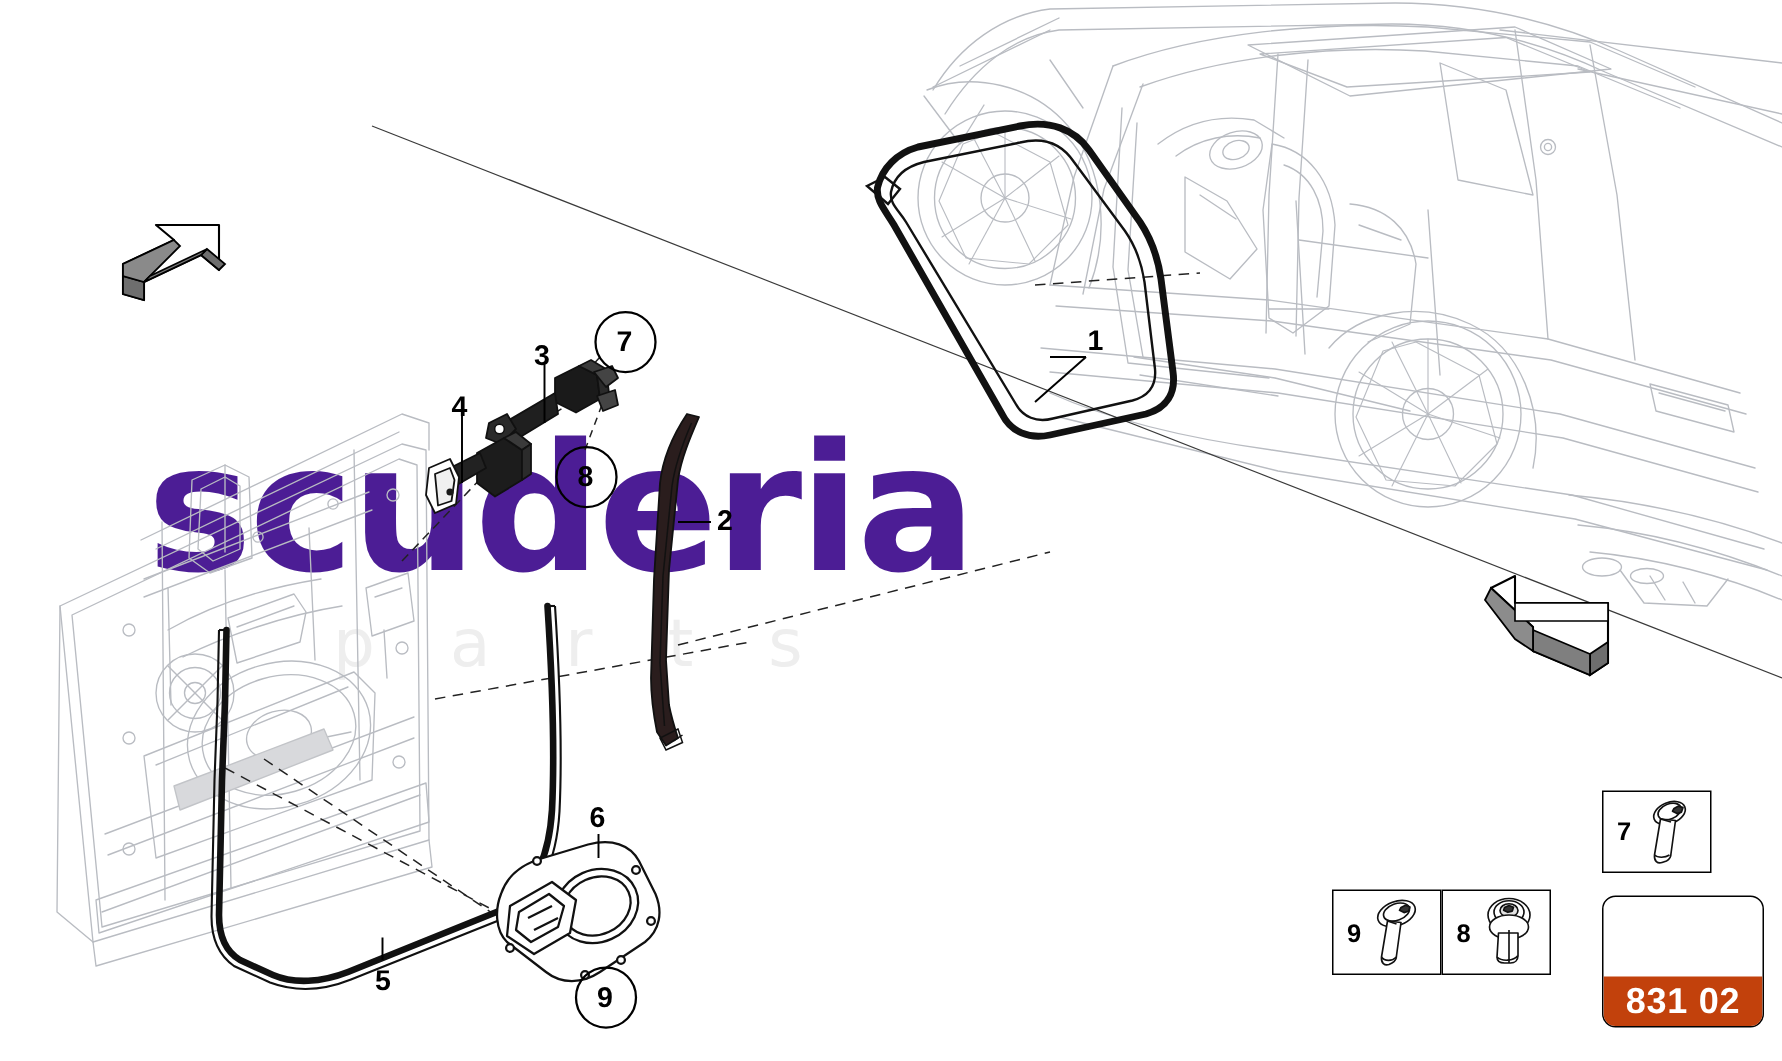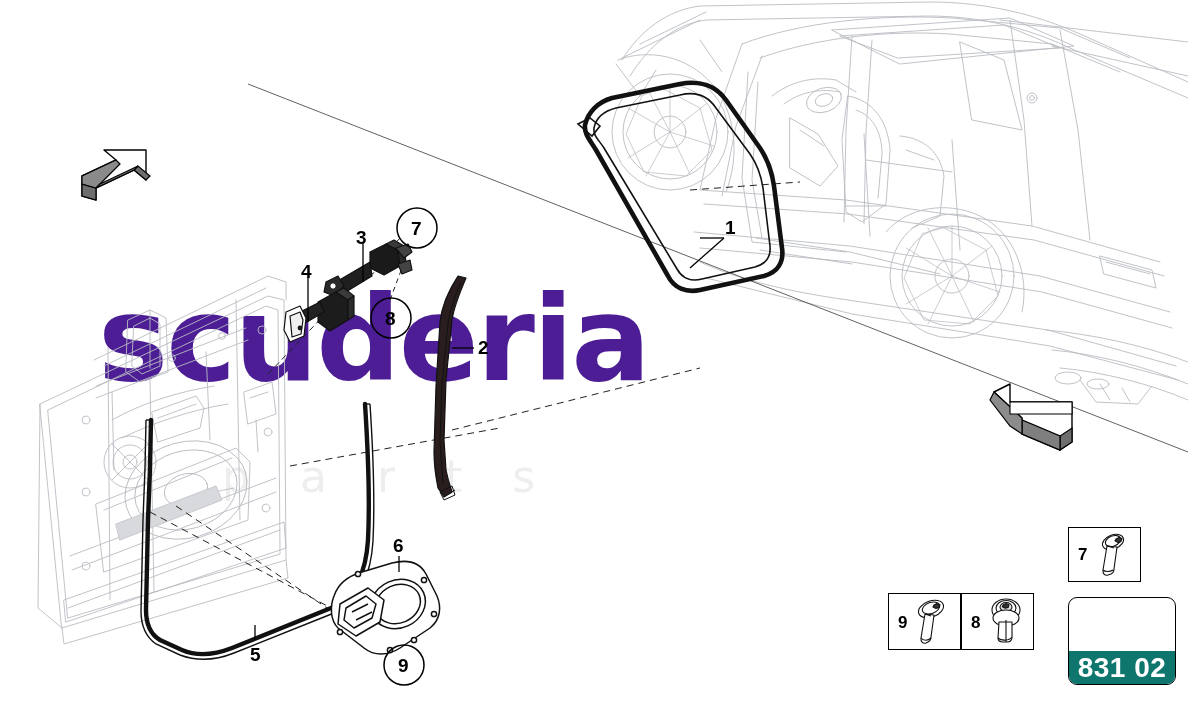--- a/index.html
+++ b/index.html
@@ -40,21 +40,20 @@
     position: absolute;
     left: 222px;
     top: 404px;
     font-family: "DejaVu Sans", sans-serif;
     font-size: 44px;
     font-weight: normal;
     letter-spacing: 50px;
     color: #eeeeee;
     white-space: nowrap;
     user-select: none;
-    margin-top: 47px;
   }
   .callout {
     position: absolute;
     font-family: "Liberation Sans", sans-serif;
     font-size: 19px;
     font-weight: bold;
     color: #000000;
     line-height: 1;
     user-select: none;
   }
@@ -82,24 +81,24 @@
     background: #ffffff;
     box-sizing: border-box;
     overflow: hidden;
   }
   .partlabel-band {
     position: absolute;
     left: 0;
     right: 0;
     bottom: 0;
     height: 33px;
-    background: #0f766e;
+    background: #c2410c;
     color: #ffffff;
     font-family: "Liberation Sans", sans-serif;
-    font-size: 28px;
+    font-size: 24px;
     font-weight: bold;
     display: flex;
     align-items: center;
     justify-content: center;
     letter-spacing: 0.5px;
   }
 </style>
 </head>
 <body>
 

